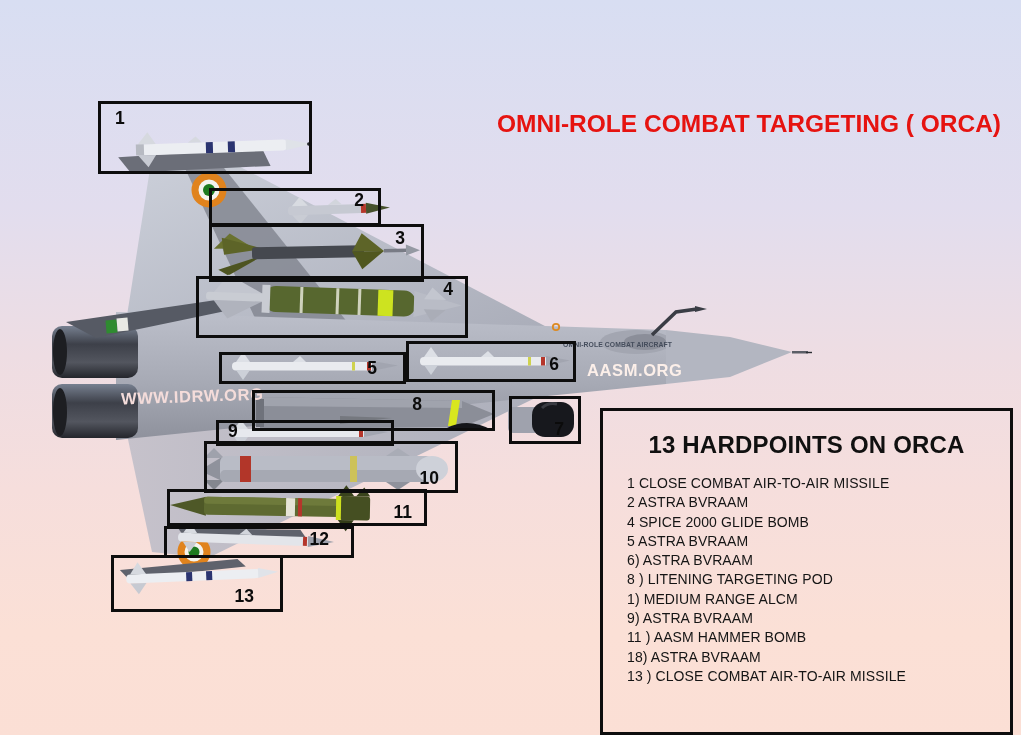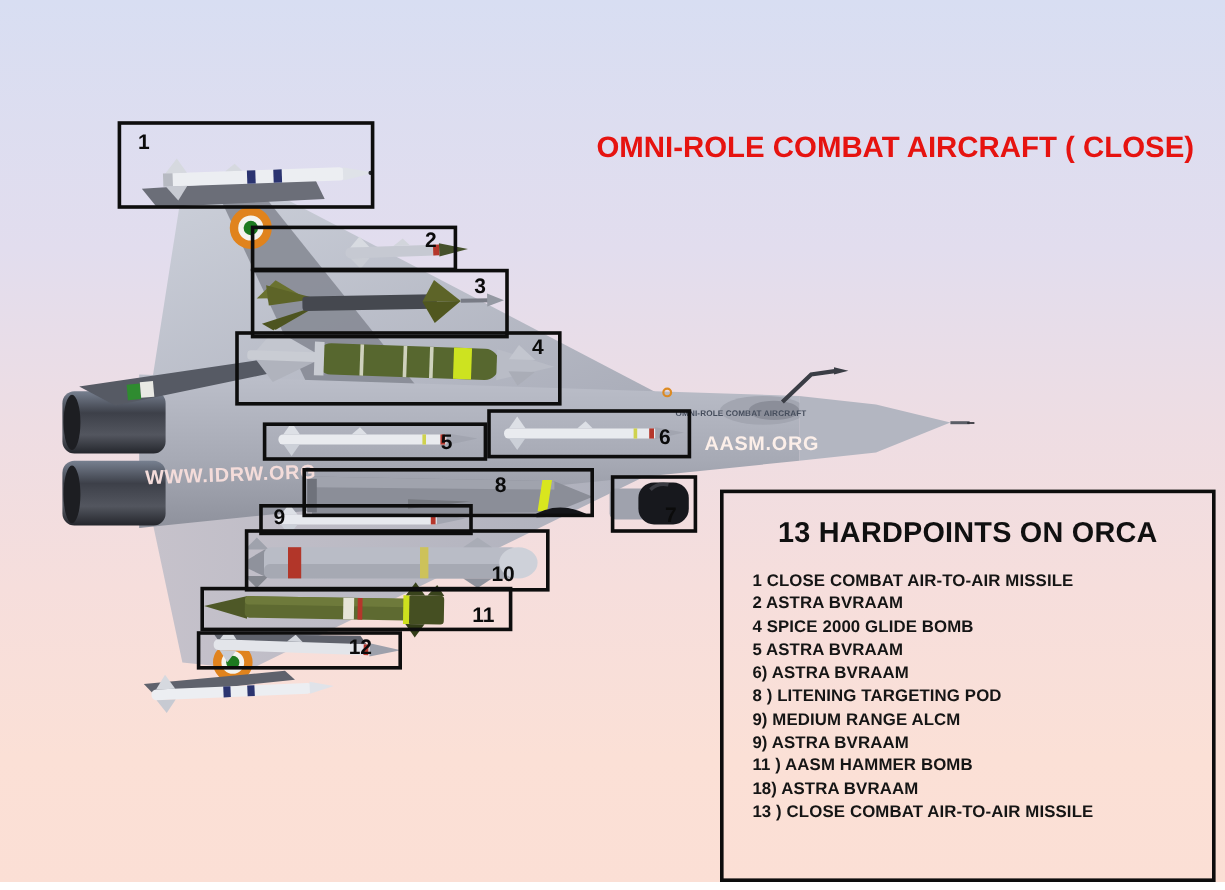--- a/index.html
+++ b/index.html
@@ -23,21 +23,21 @@
   .legend{
     position:absolute; left:600px; top:408px; width:413px; height:327px;
     border:3px solid #0d0d0d; box-sizing:border-box;
   }
   .legend-title{
     text-align:center; margin-top:20px; font-size:24px; font-weight:bold;
     color:#101010; letter-spacing:0.2px;
   }
   .legend-items{margin:15px 0 0 24px;}
   .legend-item{
-    font-size:14px; font-weight:bold; color:#151515; line-height:19.3px;
+    font-size:14px; font-weight:normal; color:#151515; line-height:19.3px;
     letter-spacing:0.1px; white-space:nowrap;
   }
 
   .wm-left{
     position:absolute; left:121px; top:387px; font-size:16.5px; font-weight:bold;
     color:#f4dcda; letter-spacing:0.6px; transform:rotate(-2deg); white-space:nowrap;
   }
   .wm-right{
     position:absolute; left:587px; top:361px; font-size:16.5px; font-weight:bold;
     color:#fcefe9; letter-spacing:0.6px; white-space:nowrap;
@@ -247,21 +247,21 @@
       <polygon points="120,567 238,561 246,569 128,576" fill="#5f626c"></polygon>
       <rect x="126" y="572" width="134" height="9" rx="4" fill="#eceef2"></rect>
       <polygon points="258,571 278,575.5 258,581" fill="#e0e3e9"></polygon>
       <polygon points="138,560 146,572 130,572" fill="#d6d9df"></polygon>
       <polygon points="138,592 146,581 130,581" fill="#c7cad2"></polygon>
       <rect x="186" y="572" width="6" height="9" fill="#2b3470"></rect>
       <rect x="206" y="572" width="6" height="9" fill="#2b3470"></rect>
     </g>
   </svg>
 
-  <div class="main-title">OMNI-ROLE COMBAT AIRCRAFT ( CLOSE)</div>
+  <div class="main-title">OMNI-ROLE COMBAT TARGETING ( ORCA)</div>
   <div class="wm-left">WWW.IDRW.ORG</div>
   <div class="wm-right">AASM.ORG</div>
 
   <div class="hbox" style="left:98px;top:101px;width:214px;height:73px">
     <span class="hnum" style="left:14px;top:6px">1</span>
   </div>
   <div class="hbox" style="left:209px;top:188px;width:172px;height:38px">
     <span class="hnum" style="right:14px;top:1px">2</span>
   </div>
   <div class="hbox" style="left:209px;top:224px;width:215px;height:58px">
@@ -279,39 +279,42 @@
   <div class="hbox" style="left:509px;top:396px;width:72px;height:48px">
     <span class="hnum" style="right:14px;bottom:3px">7</span>
   </div>
   <div class="hbox" style="left:252px;top:390px;width:243px;height:41px">
     <span class="hnum" style="right:70px;top:3px">8</span>
   </div>
   <div class="hbox" style="left:216px;top:420px;width:178px;height:26px">
     <span class="hnum" style="left:9px;top:0px">9</span>
   </div>
   <div class="hbox" style="left:204px;top:441px;width:254px;height:52px">
-    <span class="hnum" style="right:26px;bottom:3px">10</span>
+    <span class="hnum" style="right:16px;bottom:3px">10</span>
   </div>
   <div class="hbox" style="left:167px;top:489px;width:260px;height:37px">
     <span class="hnum" style="right:12px;bottom:2px">11</span>
   </div>
-  <div class="hbox" style="left:164px;top:526px;width:171px;height:32px">
+  <div class="hbox" style="left:164px;top:526px;width:190px;height:32px">
     <span class="hnum" style="right:22px;top:2px">12</span>
+  </div>
+  <div class="hbox" style="left:111px;top:555px;width:172px;height:57px">
+    <span class="hnum" style="right:26px;bottom:4px">13</span>
   </div>
 
   <div class="legend">
     <div class="legend-title">13 HARDPOINTS ON ORCA</div>
     <div class="legend-items">
       <div class="legend-item">1 CLOSE COMBAT AIR-TO-AIR MISSILE</div>
       <div class="legend-item">2 ASTRA BVRAAM</div>
       <div class="legend-item">4 SPICE 2000 GLIDE BOMB</div>
       <div class="legend-item">5 ASTRA BVRAAM</div>
       <div class="legend-item">6) ASTRA BVRAAM</div>
       <div class="legend-item">8 ) LITENING TARGETING POD</div>
-      <div class="legend-item">9) MEDIUM RANGE ALCM</div>
+      <div class="legend-item">1) MEDIUM RANGE ALCM</div>
       <div class="legend-item">9) ASTRA BVRAAM</div>
       <div class="legend-item">11 ) AASM HAMMER BOMB</div>
       <div class="legend-item">18) ASTRA BVRAAM</div>
       <div class="legend-item">13 ) CLOSE COMBAT AIR-TO-AIR MISSILE</div>
     </div>
   </div>
 
   <div class="bottom-strip"></div>
 </div>
 

